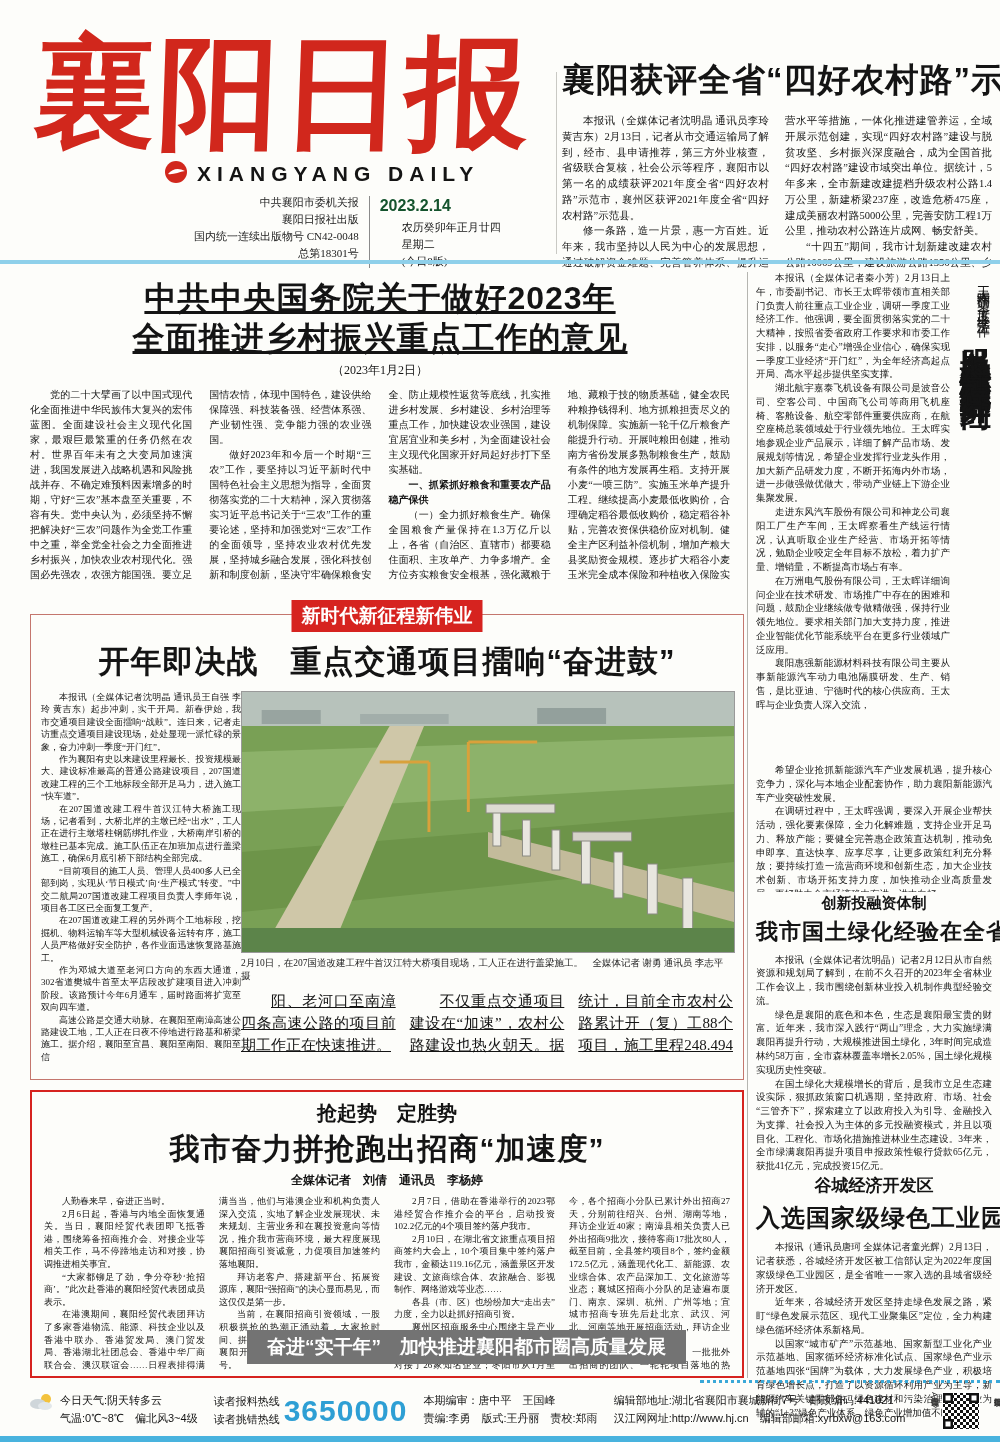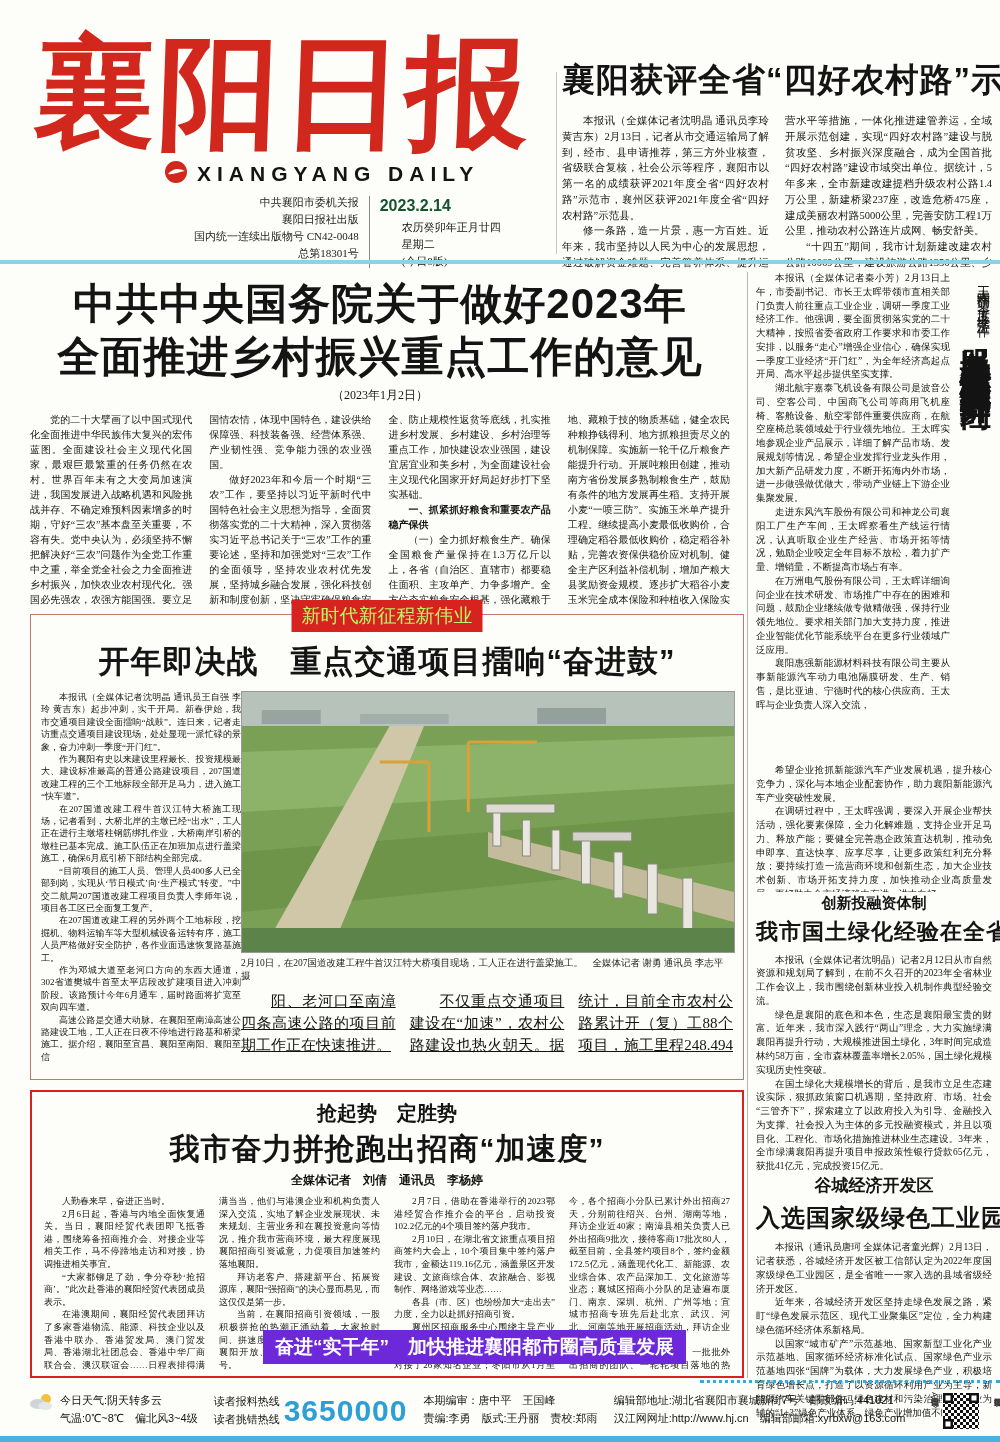--- a/index.html
+++ b/index.html
@@ -31,59 +31,59 @@
   .kicker{font-family:"Liberation Sans",sans-serif;font-weight:bold;text-align:center;}
   .headline{font-family:"Liberation Sans",sans-serif;font-weight:900;text-align:center;letter-spacing:1px;}
 
   
   .topright{position:absolute;left:562px;top:58px;width:430px;}
   .topright .headline{font-size:33px;white-space:nowrap;text-align:left;}
   .topright-body{margin-top:10px;column-count:2;column-gap:16px;font-size:10.5px;line-height:1.5;height:158px;overflow:hidden;}
 
   
   .lead{position:absolute;left:30px;top:278px;width:700px;}
-  .lead .headline{font-size:42px;line-height:1.25;}
+  .lead .headline{font-size:32px;line-height:1.25;text-decoration:underline;}
   .lead-date{text-align:center;font-size:12px;margin:4px 0 8px;}
   .lead-body{column-count:4;column-gap:17px;font-size:10px;line-height:1.5;height:196px;overflow:hidden;position:relative;}
   .lead-sub{font-weight:bold;font-family:"Liberation Sans",sans-serif;text-indent:2em;}
   .jump{position:absolute;right:36px;top:455px;font-size:10.5px;}
 
   
   .rightcol{position:absolute;left:756px;top:272px;width:236px;font-size:9.5px;line-height:1.45;}
   .wang-top{display:flex;gap:8px;height:488px;overflow:hidden;}
   .wang-body{flex:1;}
   .wang-headline{writing-mode:vertical-rl;display:flex;gap:6px;padding-top:4px;}
   .wang-kicker{font-size:13px;letter-spacing:3px;font-family:"Liberation Sans",sans-serif;}
   .wang-h1{font-size:31px;font-weight:900;font-family:"Liberation Sans",sans-serif;letter-spacing:2px;line-height:1.1;}
   .wang-cont{margin-top:4px;height:128px;overflow:hidden;}
   .sec{}
   .sec .kicker{font-size:15px;}
   .sec .headline{font-size:22px;white-space:nowrap;margin:2px 0 6px;}
   .sec-body{height:auto;overflow:hidden;}
 
   
   .transport{position:absolute;left:30px;top:614px;width:712px;height:464px;border:1px solid #c4766d;background:#fdfdfa;}
-  .banner{position:absolute;top:-15px;left:50%;transform:translateX(-50%);background:#d6231f;color:#bef264;
-          font-family:"Liberation Sans",sans-serif;font-weight:normal;font-size:19px;padding:3px 10px;white-space:nowrap;}
+  .banner{position:absolute;top:-15px;left:50%;transform:translateX(-50%);background:#d6231f;color:#ffffff;
+          font-family:"Liberation Sans",sans-serif;font-weight:bold;font-size:19px;padding:3px 10px;white-space:nowrap;}
   .transport .headline{font-size:31px;margin-top:26px;white-space:nowrap;}
   .trans-body{display:flex;gap:0;padding:8px 10px 0;}
   .trans-left{width:200px;font-size:9px;line-height:1.38;height:388px;overflow:hidden;}
   .trans-right{flex:1;}
   .photo{width:100%;height:260px;display:block;border:1px solid #999;}
   .caption{font-size:9.5px;margin-top:4px;text-align:left;color:#222;}
   .trans-cont{margin-top:8px;column-count:3;column-gap:14px;font-size:15px;line-height:1.45;height:86px;overflow:hidden;text-decoration:underline;}
 
   
   .invest{position:absolute;left:30px;top:1090px;width:714px;height:288px;border:2px solid #d6231f;box-sizing:border-box;padding:8px 12px;}
   .invest .kicker{font-size:20px;}
   .invest .headline{font-size:30px;white-space:nowrap;margin:2px 0 2px;}
   .byline{text-align:center;font-size:12px;font-weight:bold;margin-bottom:6px;}
   .invest-cols{column-count:4;column-gap:14px;font-size:9px;line-height:1.4;height:186px;overflow:hidden;}
-  .invest-banner{position:absolute;right:56px;bottom:12px;background:#6d28d9;color:#fff;
-          font-family:"Liberation Sans",sans-serif;font-weight:bold;font-size:19px;padding:4px 12px;white-space:nowrap;}
+  .invest-banner{position:absolute;right:56px;bottom:12px;background:#737373;color:#fff;
+          font-family:"Liberation Sans",sans-serif;font-weight:bold;font-size:19px;padding:4px 20px;white-space:nowrap;}
 
   
   .footer{position:absolute;left:0;top:1392px;width:892px;display:flex;gap:16px;padding-left:28px;box-sizing:border-box;
           font-size:11px;line-height:1.6;font-family:"Liberation Sans",sans-serif;}
   .f-block{white-space:nowrap;}
   .weather{display:flex;gap:6px;align-items:flex-start;}
   .hotline{display:flex;gap:4px;align-items:center;}
   .hot-num{color:#2e9fd4;font-weight:bold;font-size:30px;letter-spacing:1px;line-height:1;}
   .qr-group{display:flex;gap:10px;margin-left:6px;}
   .qr-item{display:flex;gap:2px;}

